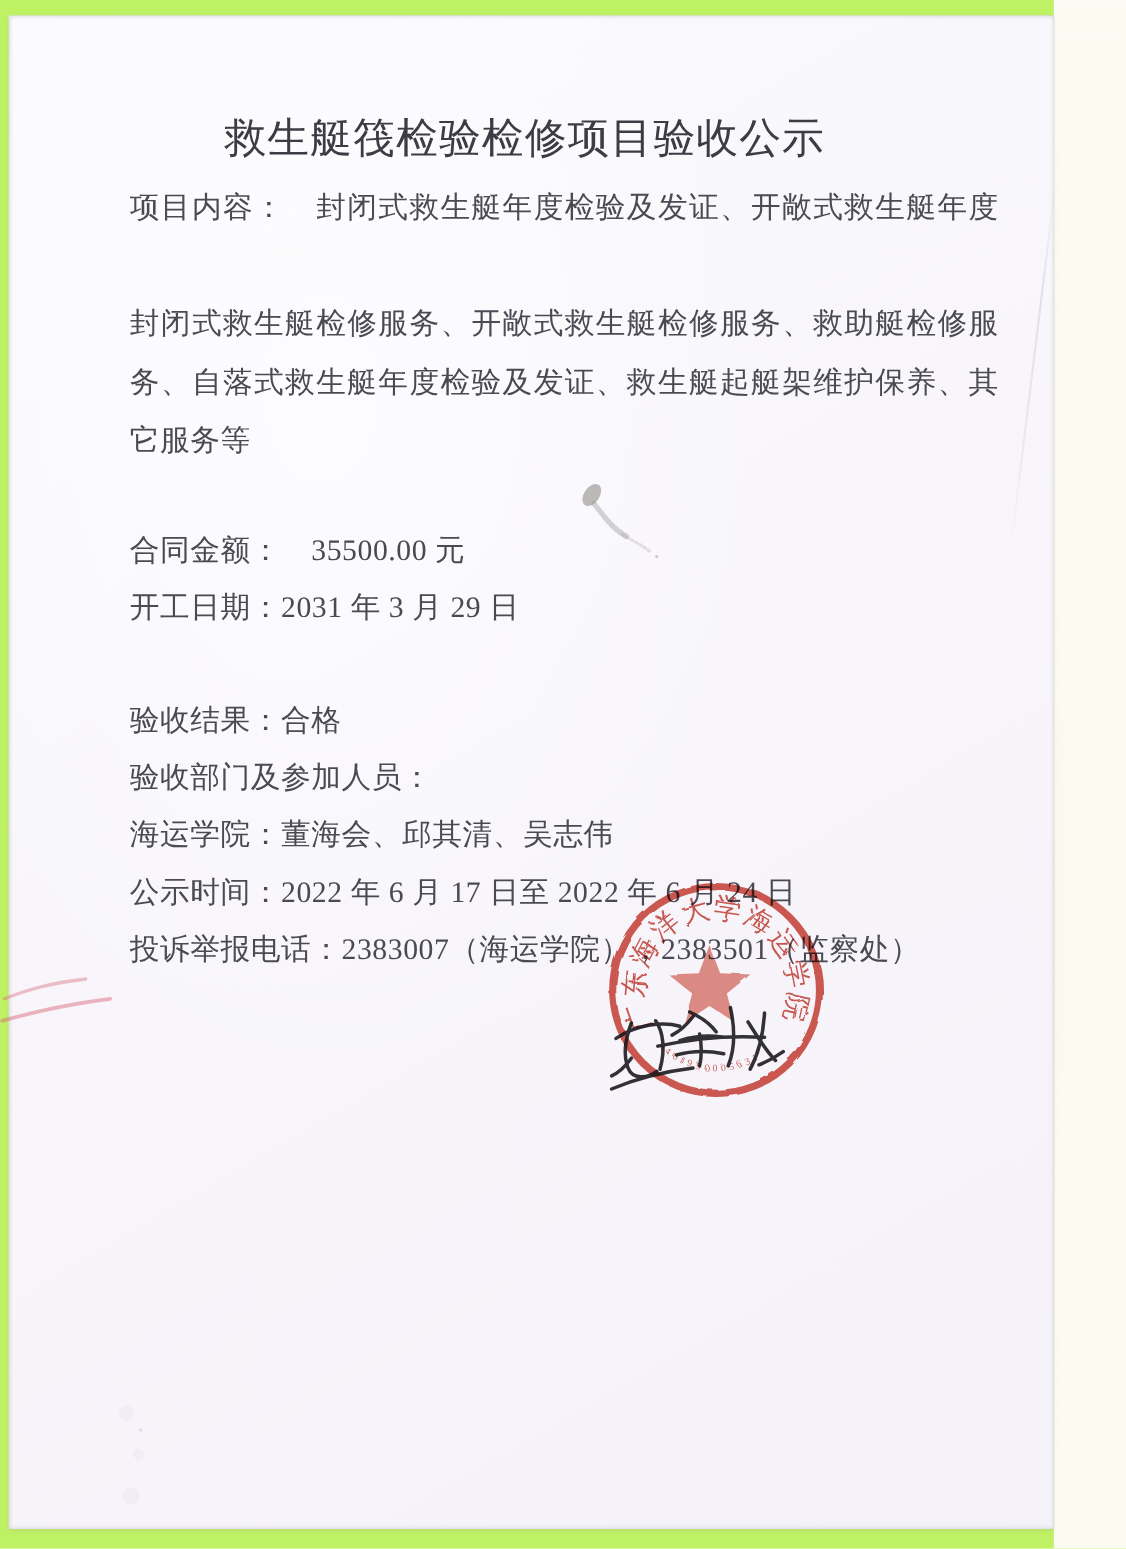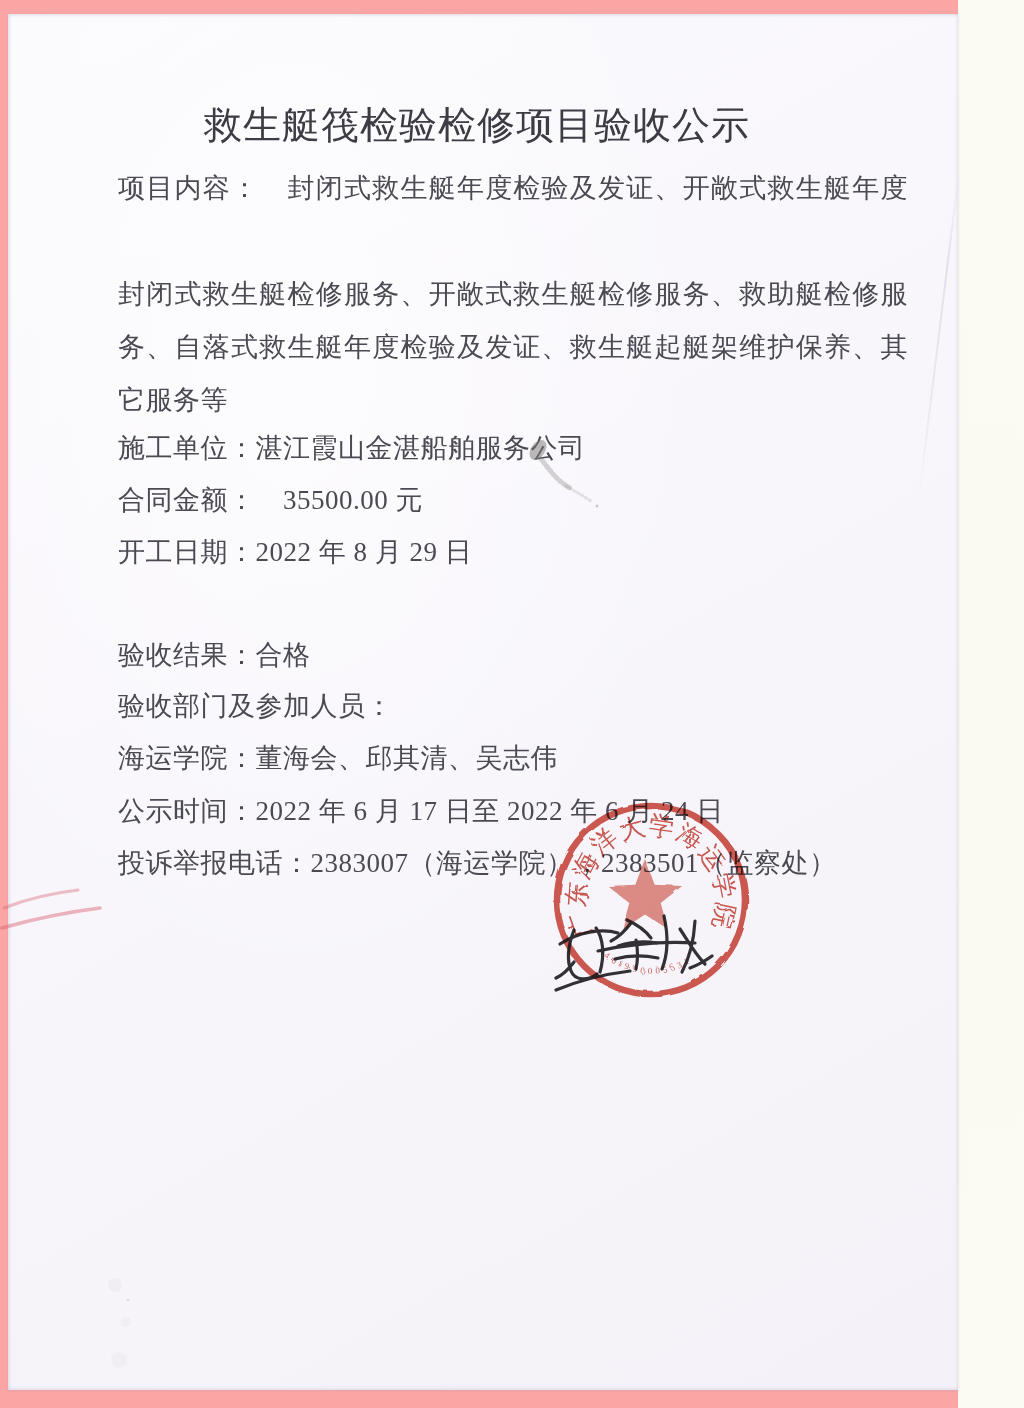--- a/index.html
+++ b/index.html
@@ -1,18 +1,18 @@
 <!DOCTYPE html>
 <html><head>
 <meta charset="utf-8">
 <style>
   html,body{margin:0;padding:0;background:#ffffff;}
   .canvas{
     position:relative;width:1024px;height:1408px;overflow:hidden;
-    background:#fca5a5;
+    background:#bef264;
     font-family:"Liberation Serif","DejaVu Serif",serif;
   }
   .right-strip{
     position:absolute;left:958px;top:0;width:66px;height:1408px;
     background:linear-gradient(180deg,#fcfbf3 0%,#fbfaf0 60%,#fcfbf2 100%);
   }
   .page{
     position:absolute;left:8px;top:14px;width:950px;height:1376px;
     background:
       radial-gradient(ellipse at 30% 25%, rgba(255,255,255,.55), rgba(255,255,255,0) 45%),
@@ -60,23 +60,22 @@
     <div class="crease"></div>
   </div>
 
   <div class="title">救生艇筏检验检修项目验收公示</div>
 
   <div class="tline just" style="top:170px">项目内容：　封闭式救生艇年度检验及发证、开敞式救生艇年度</div>
   <div class="tline just" style="top:276px">封闭式救生艇检修服务、开敞式救生艇检修服务、救助艇检修服</div>
   <div class="tline just" style="top:329px">务、自落式救生艇年度检验及发证、救生艇起艇架维护保养、其</div>
   <div class="tline" style="top:382px">它服务等</div>
 
-  <div class="tline" style="top:430px">施工单位：湛江霞山金湛船舶服务公司</div>
   <div class="tline" style="top:482px">合同金额：　35500.00 元</div>
-  <div class="tline" style="top:534px">开工日期：2022 年 8 月 29 日</div>
+  <div class="tline" style="top:534px">开工日期：2031 年 3 月 29 日</div>
   <div class="tline" style="top:637px">验收结果：合格</div>
   <div class="tline" style="top:688px">验收部门及参加人员：</div>
   <div class="tline" style="top:740px">海运学院：董海会、邱其清、吴志伟</div>
   <div class="tline" style="top:793px">公示时间：2022 年 6 月 17 日至 2022 年 6 月 24 日</div>
   <div class="tline" style="top:845px">投诉举报电话：2383007（海运学院），2383501（监察处）</div>
 
   <svg class="seal" viewBox="0 0 220 220">
     <defs>
       <filter id="stampRough" x="-10%" y="-10%" width="120%" height="120%">
         <feTurbulence type="fractalNoise" baseFrequency="0.055" numOctaves="2" seed="7" result="n"></feTurbulence>

